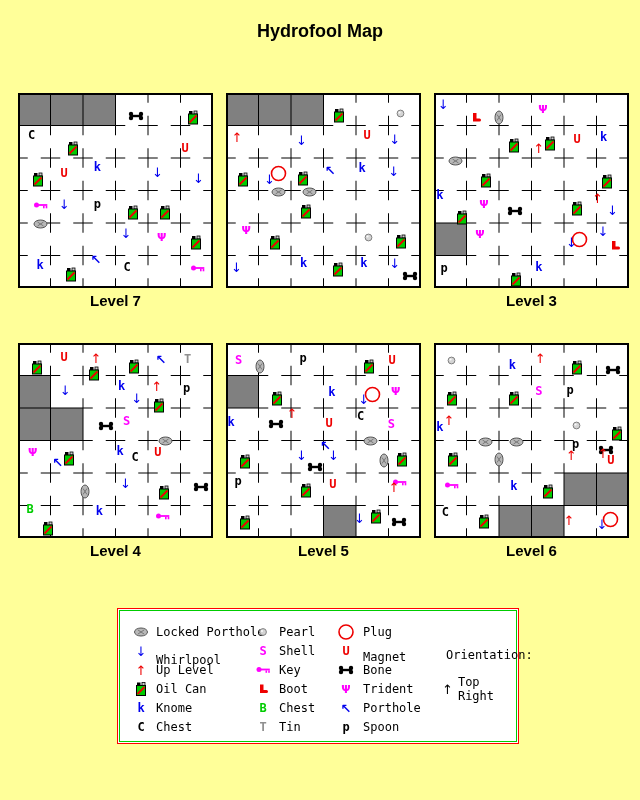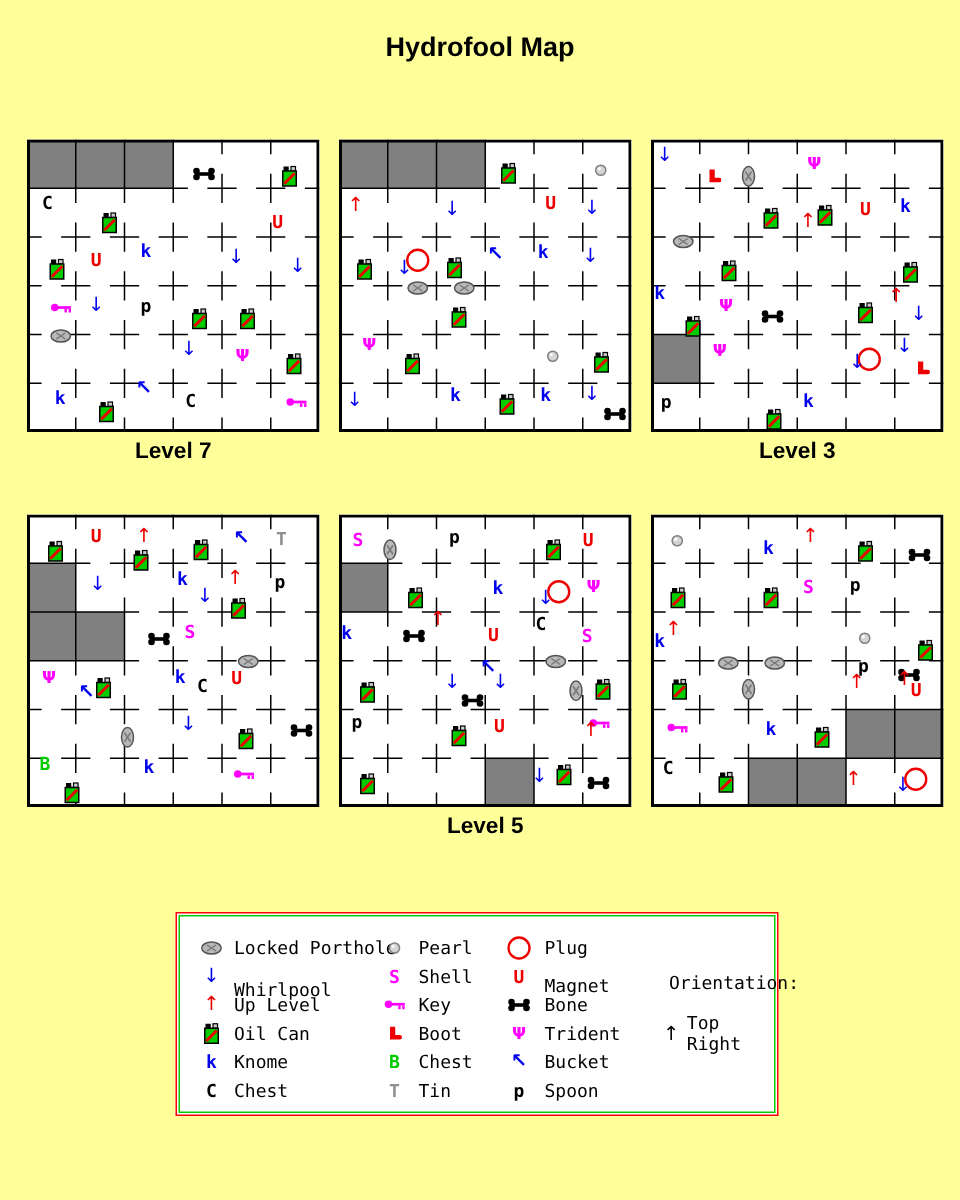--- a/index.html
+++ b/index.html
@@ -509,20 +509,21 @@
           <span class="ic" style="left: 137.15px; top: 169.325px;">
             <svg width="15" height="9" viewBox="0 0 15 9">
               <circle cx="3.5" cy="4" r="2.5" fill="#FF00FF"></circle>
               <rect x="5.5" y="3.1" width="8.8" height="1.8" fill="#FF00FF"></rect>
               <rect x="10" y="4.9" width="1.6" height="2.4" fill="#FF00FF"></rect>
               <rect x="12.7" y="4.9" width="1.6" height="2.4" fill="#FF00FF"></rect>
             </svg>
           </span>
         </div>
       </div>
+      <div class="level-label">Level 4</div>
     </div>
     <div class="level" style="left: 226px; top: 343px;">
       <div class="gridwrap">
         <svg width="195" height="195" viewBox="0 0 195 195">
           <rect width="195" height="195" fill="#fff"></rect>
           <rect x="0" y="32.5" width="32.5" height="32.5" fill="#808080"></rect>
           <rect x="97.5" y="162.5" width="32.5" height="32.5" fill="#808080"></rect>
           <path d="M32.5 0L32.5 9.75M32.5 22.75L32.5 32.5M32.5 32.5L32.5 65M32.5 65L32.5 74.75M32.5 87.75L32.5 97.5M32.5 97.5L32.5 107.25M32.5 120.25L32.5 130M32.5 130L32.5 139.75M32.5 152.75L32.5 162.5M32.5 162.5L32.5 172.25M32.5 185.25L32.5 195M65 0L65 9.75M65 22.75L65 32.5M65 32.5L65 42.25M65 55.25L65 65M65 65L65 74.75M65 87.75L65 97.5M65 97.5L65 107.25M65 120.25L65 130M65 130L65 139.75M65 152.75L65 162.5M65 162.5L65 172.25M65 185.25L65 195M97.5 0L97.5 9.75M97.5 22.75L97.5 32.5M97.5 32.5L97.5 42.25M97.5 55.25L97.5 65M97.5 65L97.5 74.75M97.5 87.75L97.5 97.5M97.5 97.5L97.5 107.25M97.5 120.25L97.5 130M97.5 130L97.5 139.75M97.5 152.75L97.5 162.5M97.5 162.5L97.5 195M130 0L130 9.75M130 22.75L130 32.5M130 32.5L130 42.25M130 55.25L130 65M130 65L130 74.75M130 87.75L130 97.5M130 97.5L130 107.25M130 120.25L130 130M130 130L130 139.75M130 152.75L130 162.5M130 162.5L130 195M162.5 0L162.5 9.75M162.5 22.75L162.5 32.5M162.5 32.5L162.5 42.25M162.5 55.25L162.5 65M162.5 65L162.5 74.75M162.5 87.75L162.5 97.5M162.5 97.5L162.5 107.25M162.5 120.25L162.5 130M162.5 130L162.5 139.75M162.5 152.75L162.5 162.5M162.5 162.5L162.5 172.25M162.5 185.25L162.5 195M0 32.5L32.5 32.5M32.5 32.5L42.25 32.5M55.25 32.5L65 32.5M65 32.5L74.75 32.5M87.75 32.5L97.5 32.5M97.5 32.5L107.25 32.5M120.25 32.5L130 32.5M130 32.5L139.75 32.5M152.75 32.5L162.5 32.5M162.5 32.5L172.25 32.5M185.25 32.5L195 32.5M0 65L32.5 65M32.5 65L42.25 65M55.25 65L65 65M65 65L74.75 65M87.75 65L97.5 65M97.5 65L107.25 65M120.25 65L130 65M130 65L139.75 65M152.75 65L162.5 65M162.5 65L172.25 65M185.25 65L195 65M0 97.5L9.75 97.5M22.75 97.5L32.5 97.5M32.5 97.5L42.25 97.5M55.25 97.5L65 97.5M65 97.5L74.75 97.5M87.75 97.5L97.5 97.5M97.5 97.5L107.25 97.5M120.25 97.5L130 97.5M130 97.5L139.75 97.5M152.75 97.5L162.5 97.5M162.5 97.5L172.25 97.5M185.25 97.5L195 97.5M0 130L9.75 130M22.75 130L32.5 130M32.5 130L42.25 130M55.25 130L65 130M65 130L74.75 130M87.75 130L97.5 130M97.5 130L107.25 130M120.25 130L130 130M130 130L139.75 130M152.75 130L162.5 130M162.5 130L172.25 130M185.25 130L195 130M0 162.5L9.75 162.5M22.75 162.5L32.5 162.5M32.5 162.5L42.25 162.5M55.25 162.5L65 162.5M65 162.5L74.75 162.5M87.75 162.5L97.5 162.5M97.5 162.5L130 162.5M130 162.5L139.75 162.5M152.75 162.5L162.5 162.5M162.5 162.5L172.25 162.5M185.25 162.5L195 162.5" stroke="#000" stroke-width="1" fill="none"></path>
           <rect x="1" y="1" width="193" height="193" fill="none" stroke="#000" stroke-width="2"></rect>
         </svg>
@@ -801,20 +802,21 @@
           </span>
           <span class="ic arr" style="color: rgb(238, 0, 0); left: 134.875px; top: 177.125px;">↑</span>
           <span class="ic" style="left: 168.025px; top: 168.35px;">
             <svg width="17" height="17" viewBox="0 0 17 17">
               <circle cx="8.5" cy="8.5" r="7" fill="none" stroke="#EE0000" stroke-width="1.6"></circle>
             </svg>
           </span>
           <span class="ic arr" style="color: rgb(0, 0, 238); left: 168.025px; top: 180.7px;">↓</span>
         </div>
       </div>
+      <div class="level-label">Level 6</div>
     </div>
   </div>
 
 <div class="legend">
   <div class="legend-inner" id="legend-inner">
     <div class="orient-label" style="left:326px;top:37px;">Orientation:</div>
     <div class="orient-row" style="left:322px;top:64px;">
       <span class="orient-arrow">↑</span>
       <span>Top Right</span>
     </div>
@@ -884,17 +886,17 @@
           <circle cx="3" cy="7" r="2.2" fill="#000"></circle>
           <circle cx="13" cy="3" r="2.2" fill="#000"></circle>
           <circle cx="13" cy="7" r="2.2" fill="#000"></circle>
           <rect x="3" y="3.8" width="10" height="2.4" fill="#000"></rect>
         </svg>
       </span>
       <span class="legend-label" style="left: 243px; top: 49.5px;">Bone</span>
       <span class="ic arr" style="color: rgb(255, 0, 255); font-size: 11px; font-weight: bold; left: 226px; top: 78px;">Ψ</span>
       <span class="legend-label" style="left: 243px; top: 68.5px;">Trident</span>
       <span class="ic arr" style="color: rgb(0, 0, 238); font-weight: bold; left: 226px; top: 97px;">↖</span>
-      <span class="legend-label" style="left: 243px; top: 87.5px;">Bucket</span>
+      <span class="legend-label" style="left: 243px; top: 87.5px;">Porthole</span>
       <span class="ic txt" style="color: rgb(0, 0, 0); left: 226px; top: 116px;">p</span>
       <span class="legend-label" style="left: 243px; top: 106.5px;">Spoon</span>
     </div>
 </div>
 
 </body></html>

